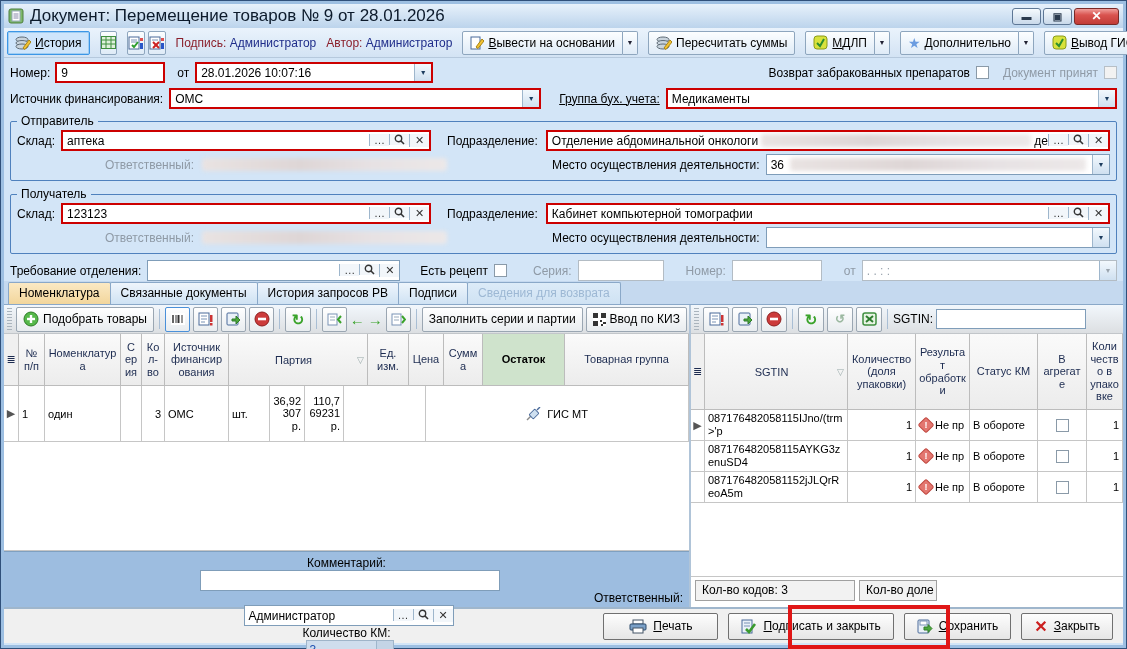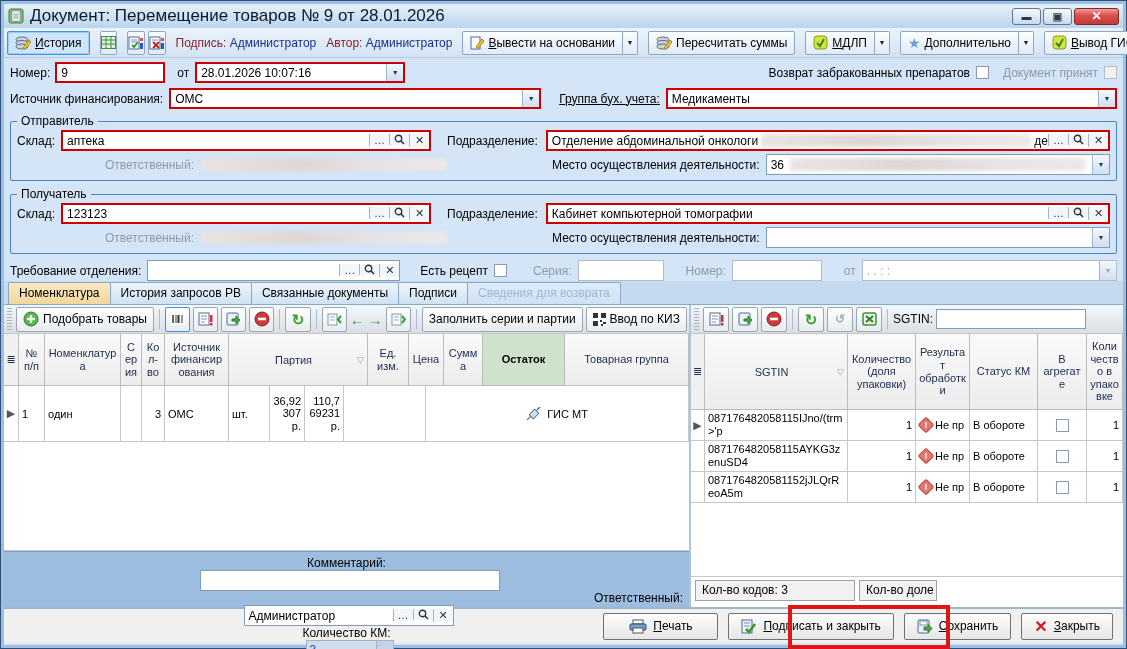--- a/index.html
+++ b/index.html
@@ -277,21 +277,21 @@
     </span>
   </div>
 
   <div class="formarea">
     <div class="frow">
       <span class="lbl">Номер:</span>
       <div class="field red" style="width:110px; margin-left:5px;">
         <span>9</span>
       </div>
       <span class="lbl" style="margin-left:12px;">от</span>
-      <div class="field red" style="width:210px; margin-left:6px; padding-right:0;">
+      <div class="field red" style="width:238px; margin-left:6px; padding-right:0;">
         <span>28.01.2026 10:07:16</span>
         <span class="combo-arrow">▼</span>
       </div>
       <span style="flex:1;"></span>
       <span class="lbl">Возврат забракованных препаратов</span>
       <span class="cb" style="margin:0 14px 0 6px;"></span>
       <span class="lbl gray">Документ принят</span>
       <span class="cb disabled" style="margin-left:6px;"></span>
     </div>
     <div class="frow">
@@ -419,22 +419,22 @@
       <span class="lbl gray" style="margin-left:22px;">от</span>
       <div class="field" style="flex:1; margin-left:6px; padding-right:0; border-color:#b3bcc4; color:#9aa4ae;">
         <span>.  .            :  :</span>
         <span class="combo-arrow" style="color:#9aa4ae;">▼</span>
       </div>
     </div>
   </div>
 
   <div class="tabbar">
     <span class="tab active"><span>Номенклатура</span></span>
+    <span class="tab"><span>Связанные документы</span></span>
     <span class="tab"><span>История запросов РВ</span></span>
-    <span class="tab"><span>Связанные документы</span></span>
     <span class="tab"><span>Подписи</span></span>
     <span class="tab disabled"><span>Сведения для возврата</span></span>
   </div>
 
   <div class="main">
 
     <div class="panel-left">
       <div class="gridbar">
         <span class="grip"></span>
         <span class="gbtn">

